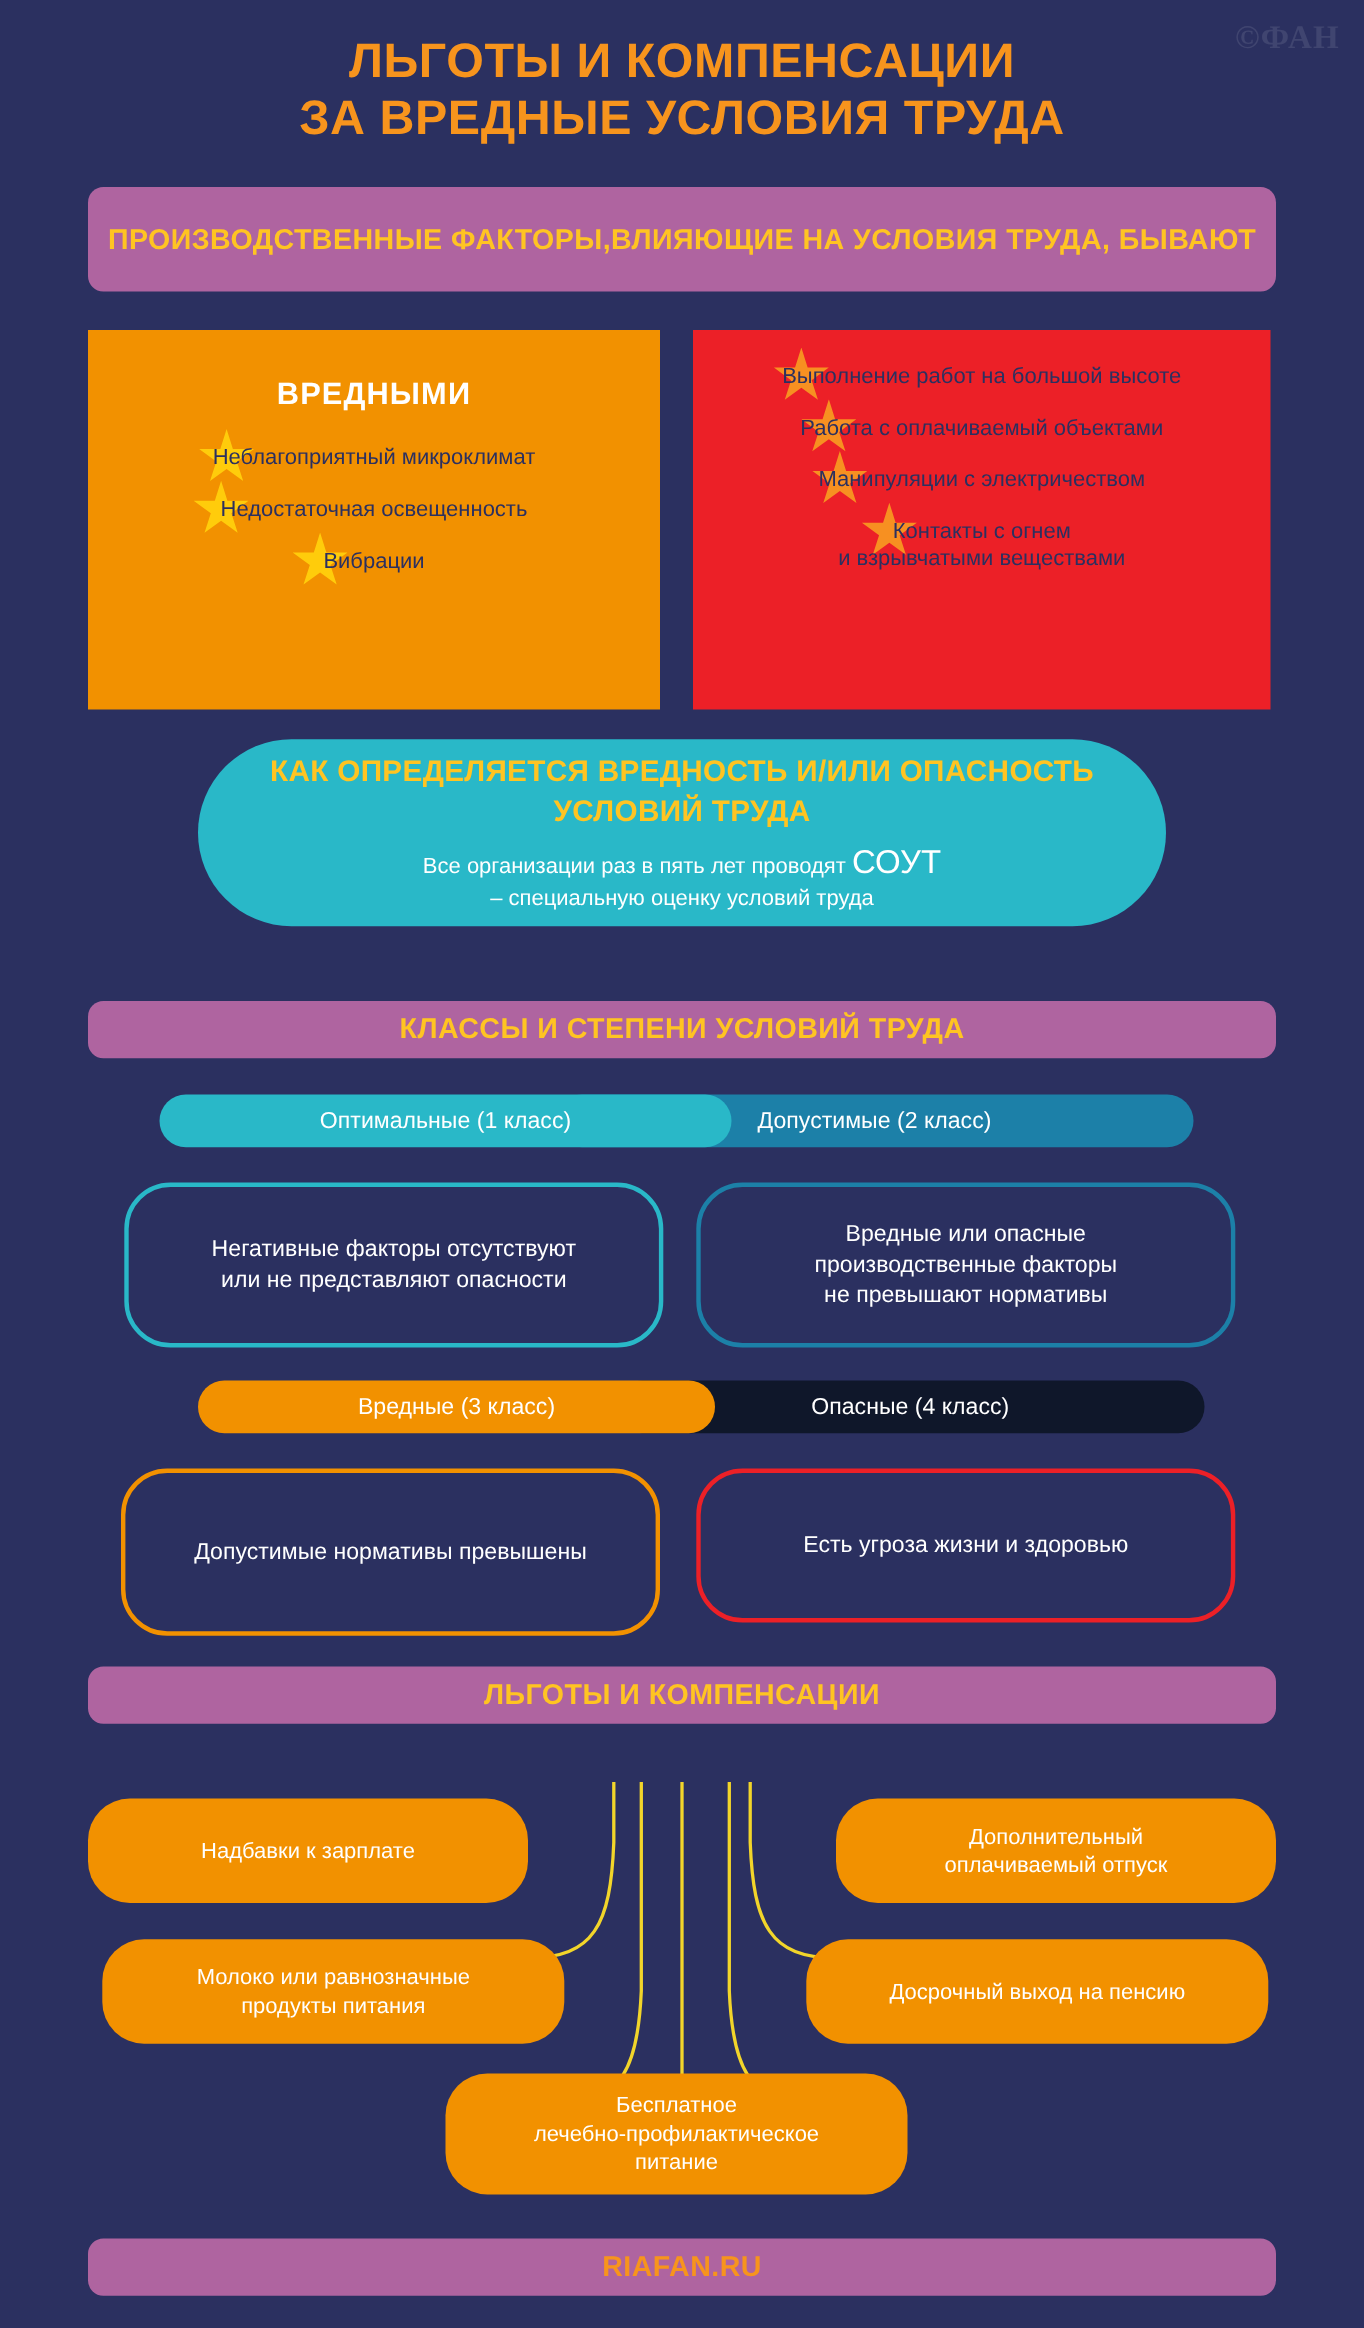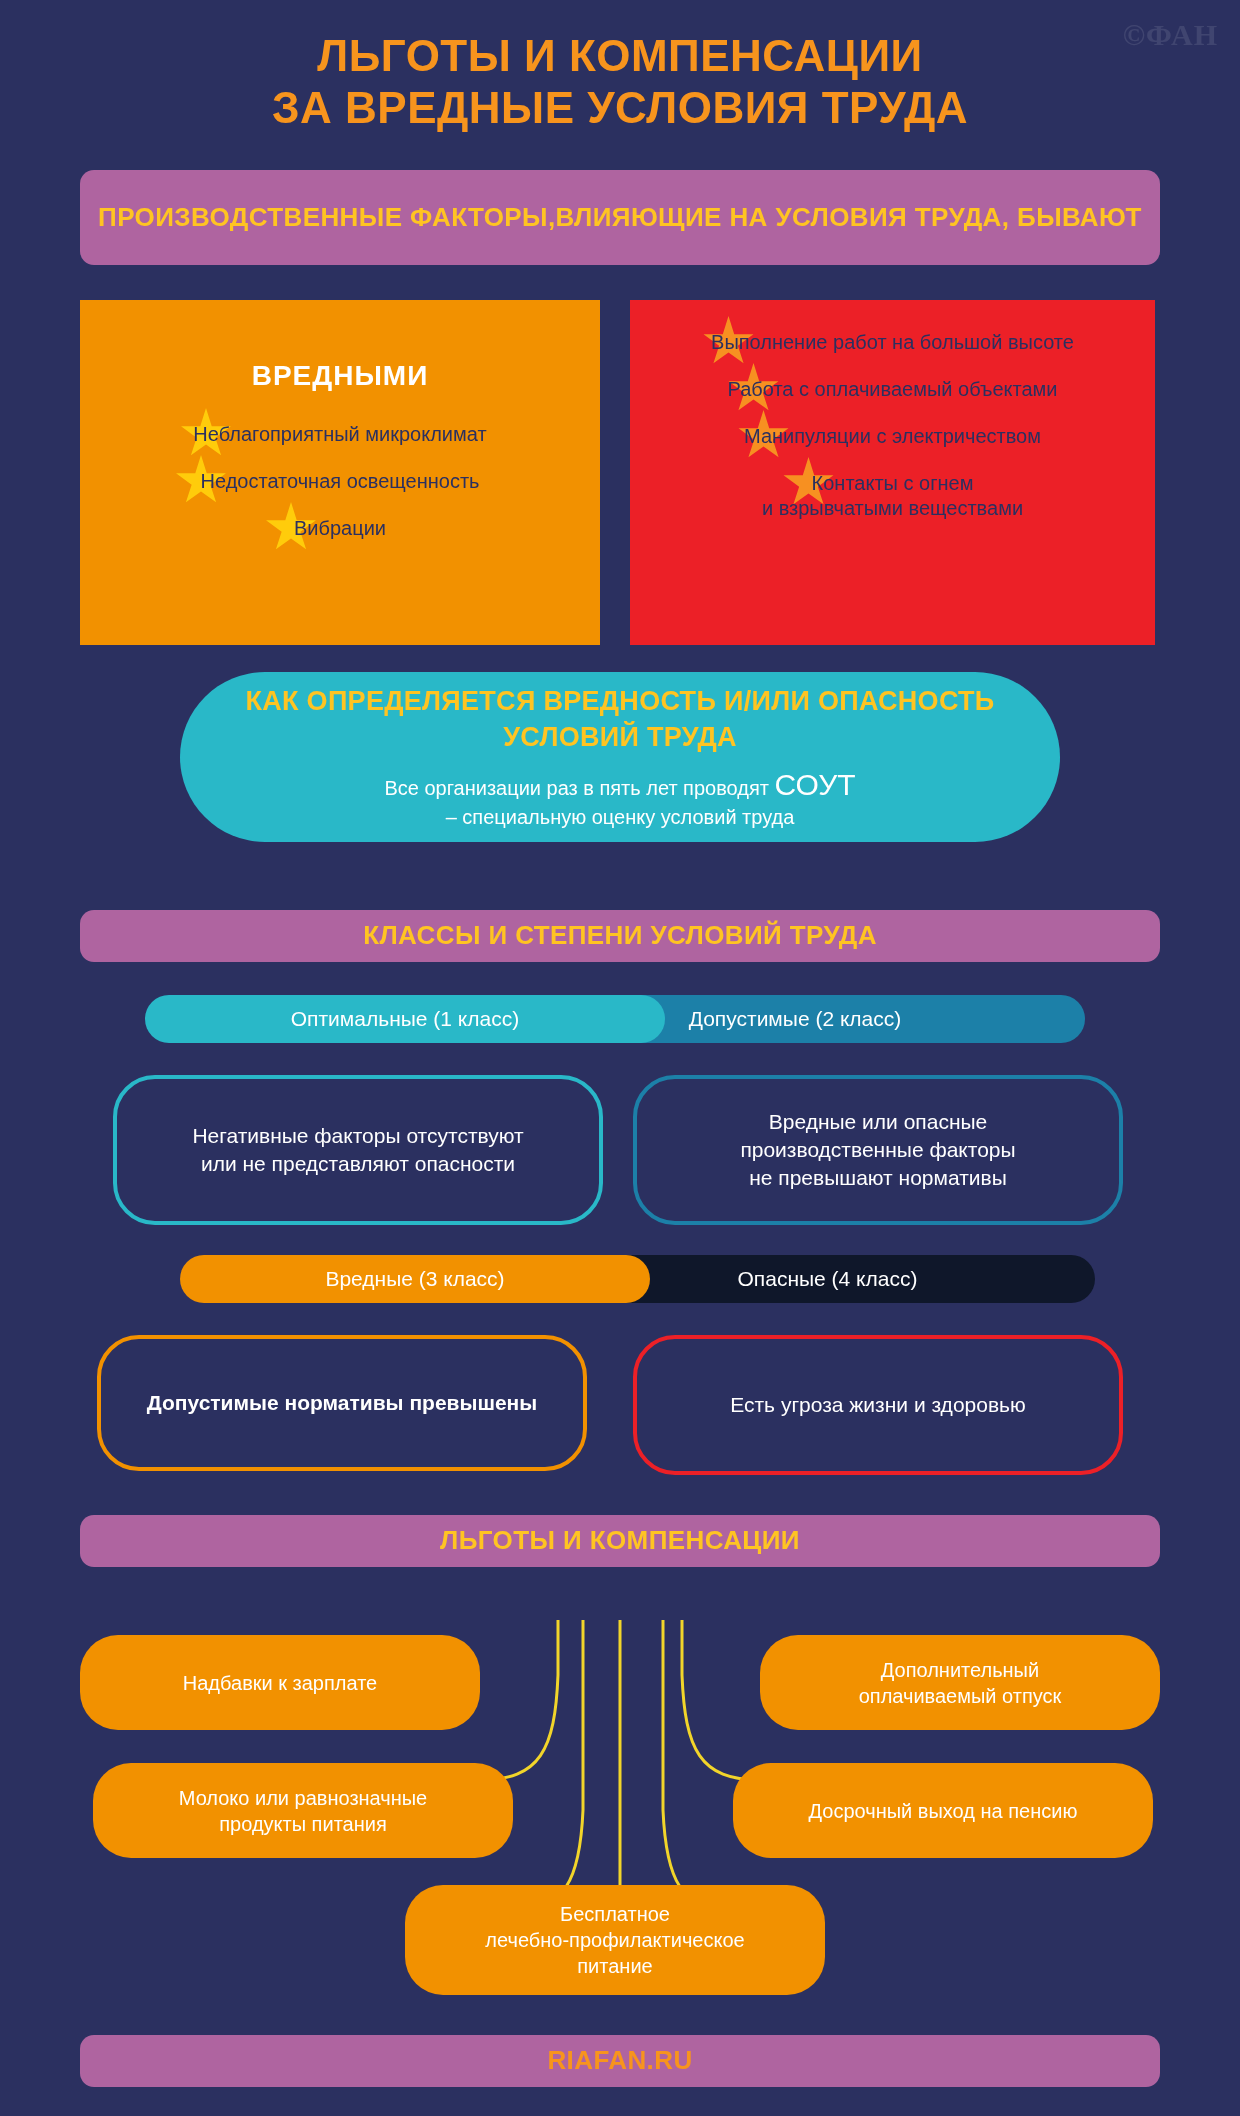--- a/index.html
+++ b/index.html
@@ -46,21 +46,21 @@
   #banner-factors{left:80px;top:170px;width:1080px;height:95px;font-size:26px;}
   #banner-classes{left:80px;top:910px;width:1080px;height:52px;font-size:26px;}
   #banner-benefits{left:80px;top:1515px;width:1080px;height:52px;font-size:26px;}
   #banner-footer{left:80px;top:2035px;width:1080px;height:52px;font-size:26px;color:#F7941D;}
 
   
   .factbox{position:absolute;}
   #factbox-harmful{left:80px;top:300px;width:520px;height:345px;background:#F29100;}
   #factbox-dangerous{left:630px;top:300px;width:525px;height:345px;background:#EC2027;}
   .factbox h3{
-    margin:0;padding-top:60px;
+    margin:0;padding-top:42px;
     text-align:center;color:#ffffff;
     font-size:28px;font-weight:700;letter-spacing:1px;
   }
   .factlist{margin:0;padding:0;list-style:none;position:relative;margin-top:30px;}
   .factlist li{
     position:relative;
     text-align:center;
     color:#2b3060;
     font-size:20px;
     line-height:1.25;
@@ -99,21 +99,21 @@
 
   
   .outbox{
     position:absolute;border-radius:42px;border:4px solid;
     display:flex;align-items:center;justify-content:center;
     text-align:center;color:#ffffff;font-size:21px;line-height:1.32;
     box-sizing:border-box;padding:0 26px;
   }
   #out-opt{left:113px;top:1075px;width:490px;height:150px;border-color:#29B8C8;}
   #out-adm{left:633px;top:1075px;width:490px;height:150px;border-color:#1C80A8;}
-  #out-harm{left:97px;top:1335px;width:490px;height:136px;border-color:#F29100;font-weight:bold;}
+  #out-harm{left:110px;top:1335px;width:490px;height:152px;border-color:#F29100;}
   #out-dang{left:633px;top:1335px;width:490px;height:140px;border-color:#EC2027;}
 
   
   #connectors{position:absolute;left:0;top:1580px;width:1240px;height:440px;z-index:1;}
   .benefit{
     position:absolute;z-index:2;
     background:#F29100;border-radius:38px;
     display:flex;align-items:center;justify-content:center;
     text-align:center;color:#ffffff;font-size:20px;line-height:1.3;
     box-sizing:border-box;padding:0 20px;

